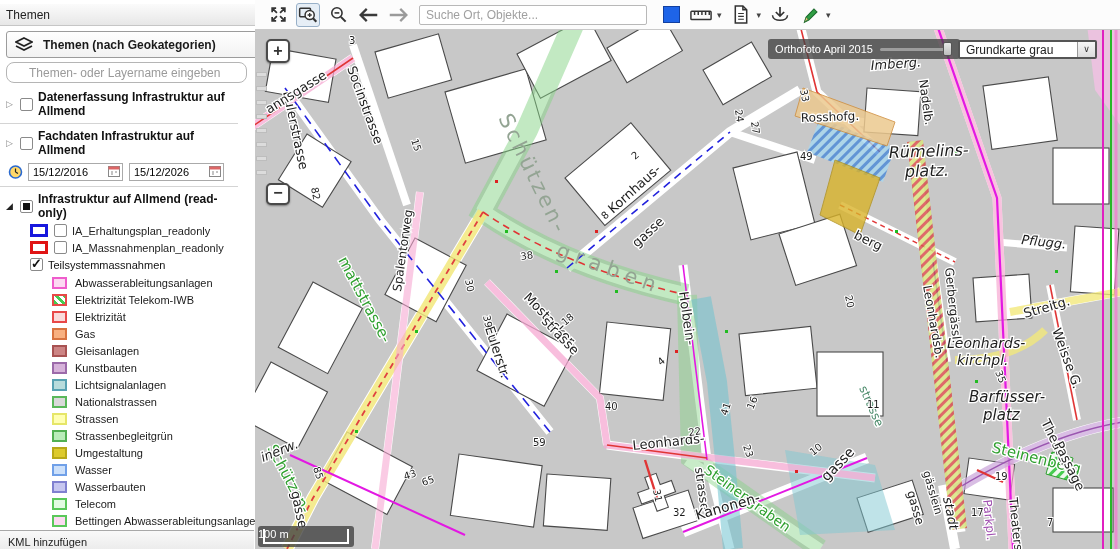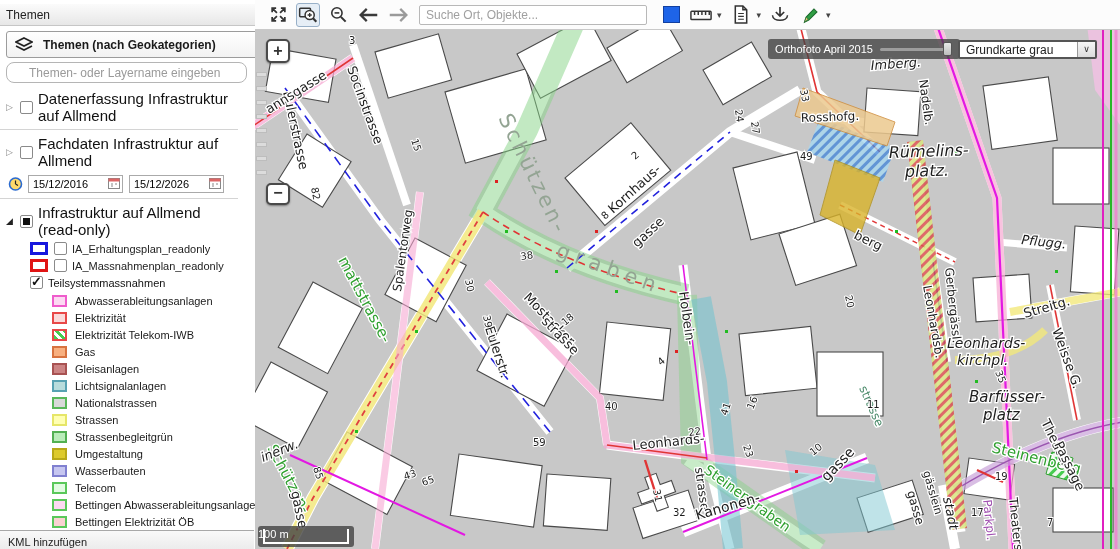--- a/index.html
+++ b/index.html
@@ -18,21 +18,21 @@
   .search-input::placeholder { color:#9a9a9a; }
 
   .tree { position:relative; width:238px; }
   .sep { border-top:1px solid #d4d4d4; margin:3px 0 2px 0; }
   .trow { display:flex; align-items:center; padding:3px 4px 2px 6px; }
   .expander { width:11px; font-size:9px; color:#8a8a8a; margin-right:3px; flex:none; }
   .expander.open { color:#222; }
   .cb { width:13px; height:13px; border:1px solid #8a8a8a; background:#fff; border-radius:2px; margin-right:5px; flex:none; position:relative; cursor:pointer; }
   .cb.partial::after { content:""; position:absolute; left:2px; top:2px; width:7px; height:7px; background:#111; }
   .cb.checked::after { content:"✓"; position:absolute; left:0px; top:-3px; font-size:13px; font-weight:bold; color:#111; }
-  .trow .glabel { font-size:15px; font-weight:normal; color:#111; }
+  .trow .glabel { font-size:12px; font-weight:bold; color:#111; }
   .subrow { display:flex; align-items:center; padding:2px 4px 2px 30px; }
   .lswatch { width:18px; height:13px; background:#fff; border:3px solid #00f; margin-right:6px; flex:none; }
   .subrow .slabel { font-size:11px; color:#222; }
   .teilrow { display:flex; align-items:center; padding:2px 4px 2px 30px; }
   .teilrow .slabel { font-size:11px; color:#111; }
   .legend-row { display:flex; align-items:flex-start; height:17px; padding-left:52px; }
   .legend-swatch { width:15px; height:12px; border:2px solid #888; margin-right:8px; flex:none; }
   .legend-label { font-size:11px; color:#1a1a1a; white-space:nowrap; }
 
   .sb-scroll { position:absolute; right:0; top:84px; width:14px; height:432px; background:#f2f2f2; border-left:1px solid #ddd; }
@@ -151,54 +151,62 @@
         <span class="cb checked"></span>
         <span class="slabel">Teilsystemmassnahmen</span>
       </div>
 
       <div id="legend-list" style="margin-top:4px;">
           <div class="legend-row">
             <span class="legend-swatch" style="border-color: rgb(239, 92, 204); background: rgb(252, 217, 242);"></span>
             <span class="legend-label">Abwasserableitungsanlagen</span>
           </div>
           <div class="legend-row">
+            <span class="legend-swatch" style="border-color: rgb(232, 72, 72); background: repeating-linear-gradient(45deg, rgb(70, 204, 80) 0px, rgb(70, 204, 80) 3px, rgb(255, 255, 255) 3px, rgb(255, 255, 255) 6px);"></span>
+            <span class="legend-label">Elektrizität Telekom-IWB</span>
+          </div>
+          <div class="legend-row">
             <span class="legend-swatch" style="border-color: rgb(232, 72, 72); background: rgb(250, 218, 218);"></span>
             <span class="legend-label">Elektrizität</span>
           </div>
           <div class="legend-row">
-            <span class="legend-swatch" style="border-color: rgb(232, 72, 72); background: repeating-linear-gradient(45deg, rgb(70, 204, 80) 0px, rgb(70, 204, 80) 3px, rgb(255, 255, 255) 3px, rgb(255, 255, 255) 6px);"></span>
-            <span class="legend-label">Elektrizität Telekom-IWB</span>
-          </div>
-          <div class="legend-row">
             <span class="legend-swatch" style="border-color: rgb(216, 115, 64); background: rgb(248, 176, 128);"></span>
             <span class="legend-label">Gas</span>
           </div>
           <div class="legend-row">
             <span class="legend-swatch" style="border-color: rgb(168, 82, 82); background: rgb(204, 132, 132);"></span>
             <span class="legend-label">Gleisanlagen</span>
           </div>
           <div class="legend-row">
+            <span class="legend-swatch" style="border-color: rgb(156, 106, 170); background: rgb(214, 178, 218);"></span>
+            <span class="legend-label">Kunstbauten</span>
+          </div>
+          <div class="legend-row">
             <span class="legend-swatch" style="border-color: rgb(88, 162, 178); background: rgb(184, 220, 220);"></span>
             <span class="legend-label">Lichtsignalanlagen</span>
           </div>
           <div class="legend-row">
             <span class="legend-swatch" style="border-color: rgb(90, 184, 90); background: rgb(217, 217, 217);"></span>
             <span class="legend-label">Nationalstrassen</span>
           </div>
           <div class="legend-row">
             <span class="legend-swatch" style="border-color: rgb(230, 230, 104); background: rgb(255, 255, 178);"></span>
             <span class="legend-label">Strassen</span>
           </div>
           <div class="legend-row">
             <span class="legend-swatch" style="border-color: rgb(82, 176, 82); background: rgb(185, 236, 185);"></span>
             <span class="legend-label">Strassenbegleitgrün</span>
           </div>
           <div class="legend-row">
             <span class="legend-swatch" style="border-color: rgb(184, 168, 24); background: rgb(221, 202, 44);"></span>
             <span class="legend-label">Umgestaltung</span>
+          </div>
+          <div class="legend-row">
+            <span class="legend-swatch" style="border-color: rgb(112, 160, 232); background: rgb(204, 224, 250);"></span>
+            <span class="legend-label">Wasser</span>
           </div>
           <div class="legend-row">
             <span class="legend-swatch" style="border-color: rgb(128, 128, 208); background: rgb(198, 198, 240);"></span>
             <span class="legend-label">Wasserbauten</span>
           </div>
           <div class="legend-row">
             <span class="legend-swatch" style="border-color: rgb(90, 200, 90); background: rgb(226, 251, 226);"></span>
             <span class="legend-label">Telecom</span>
           </div>
           <div class="legend-row">

